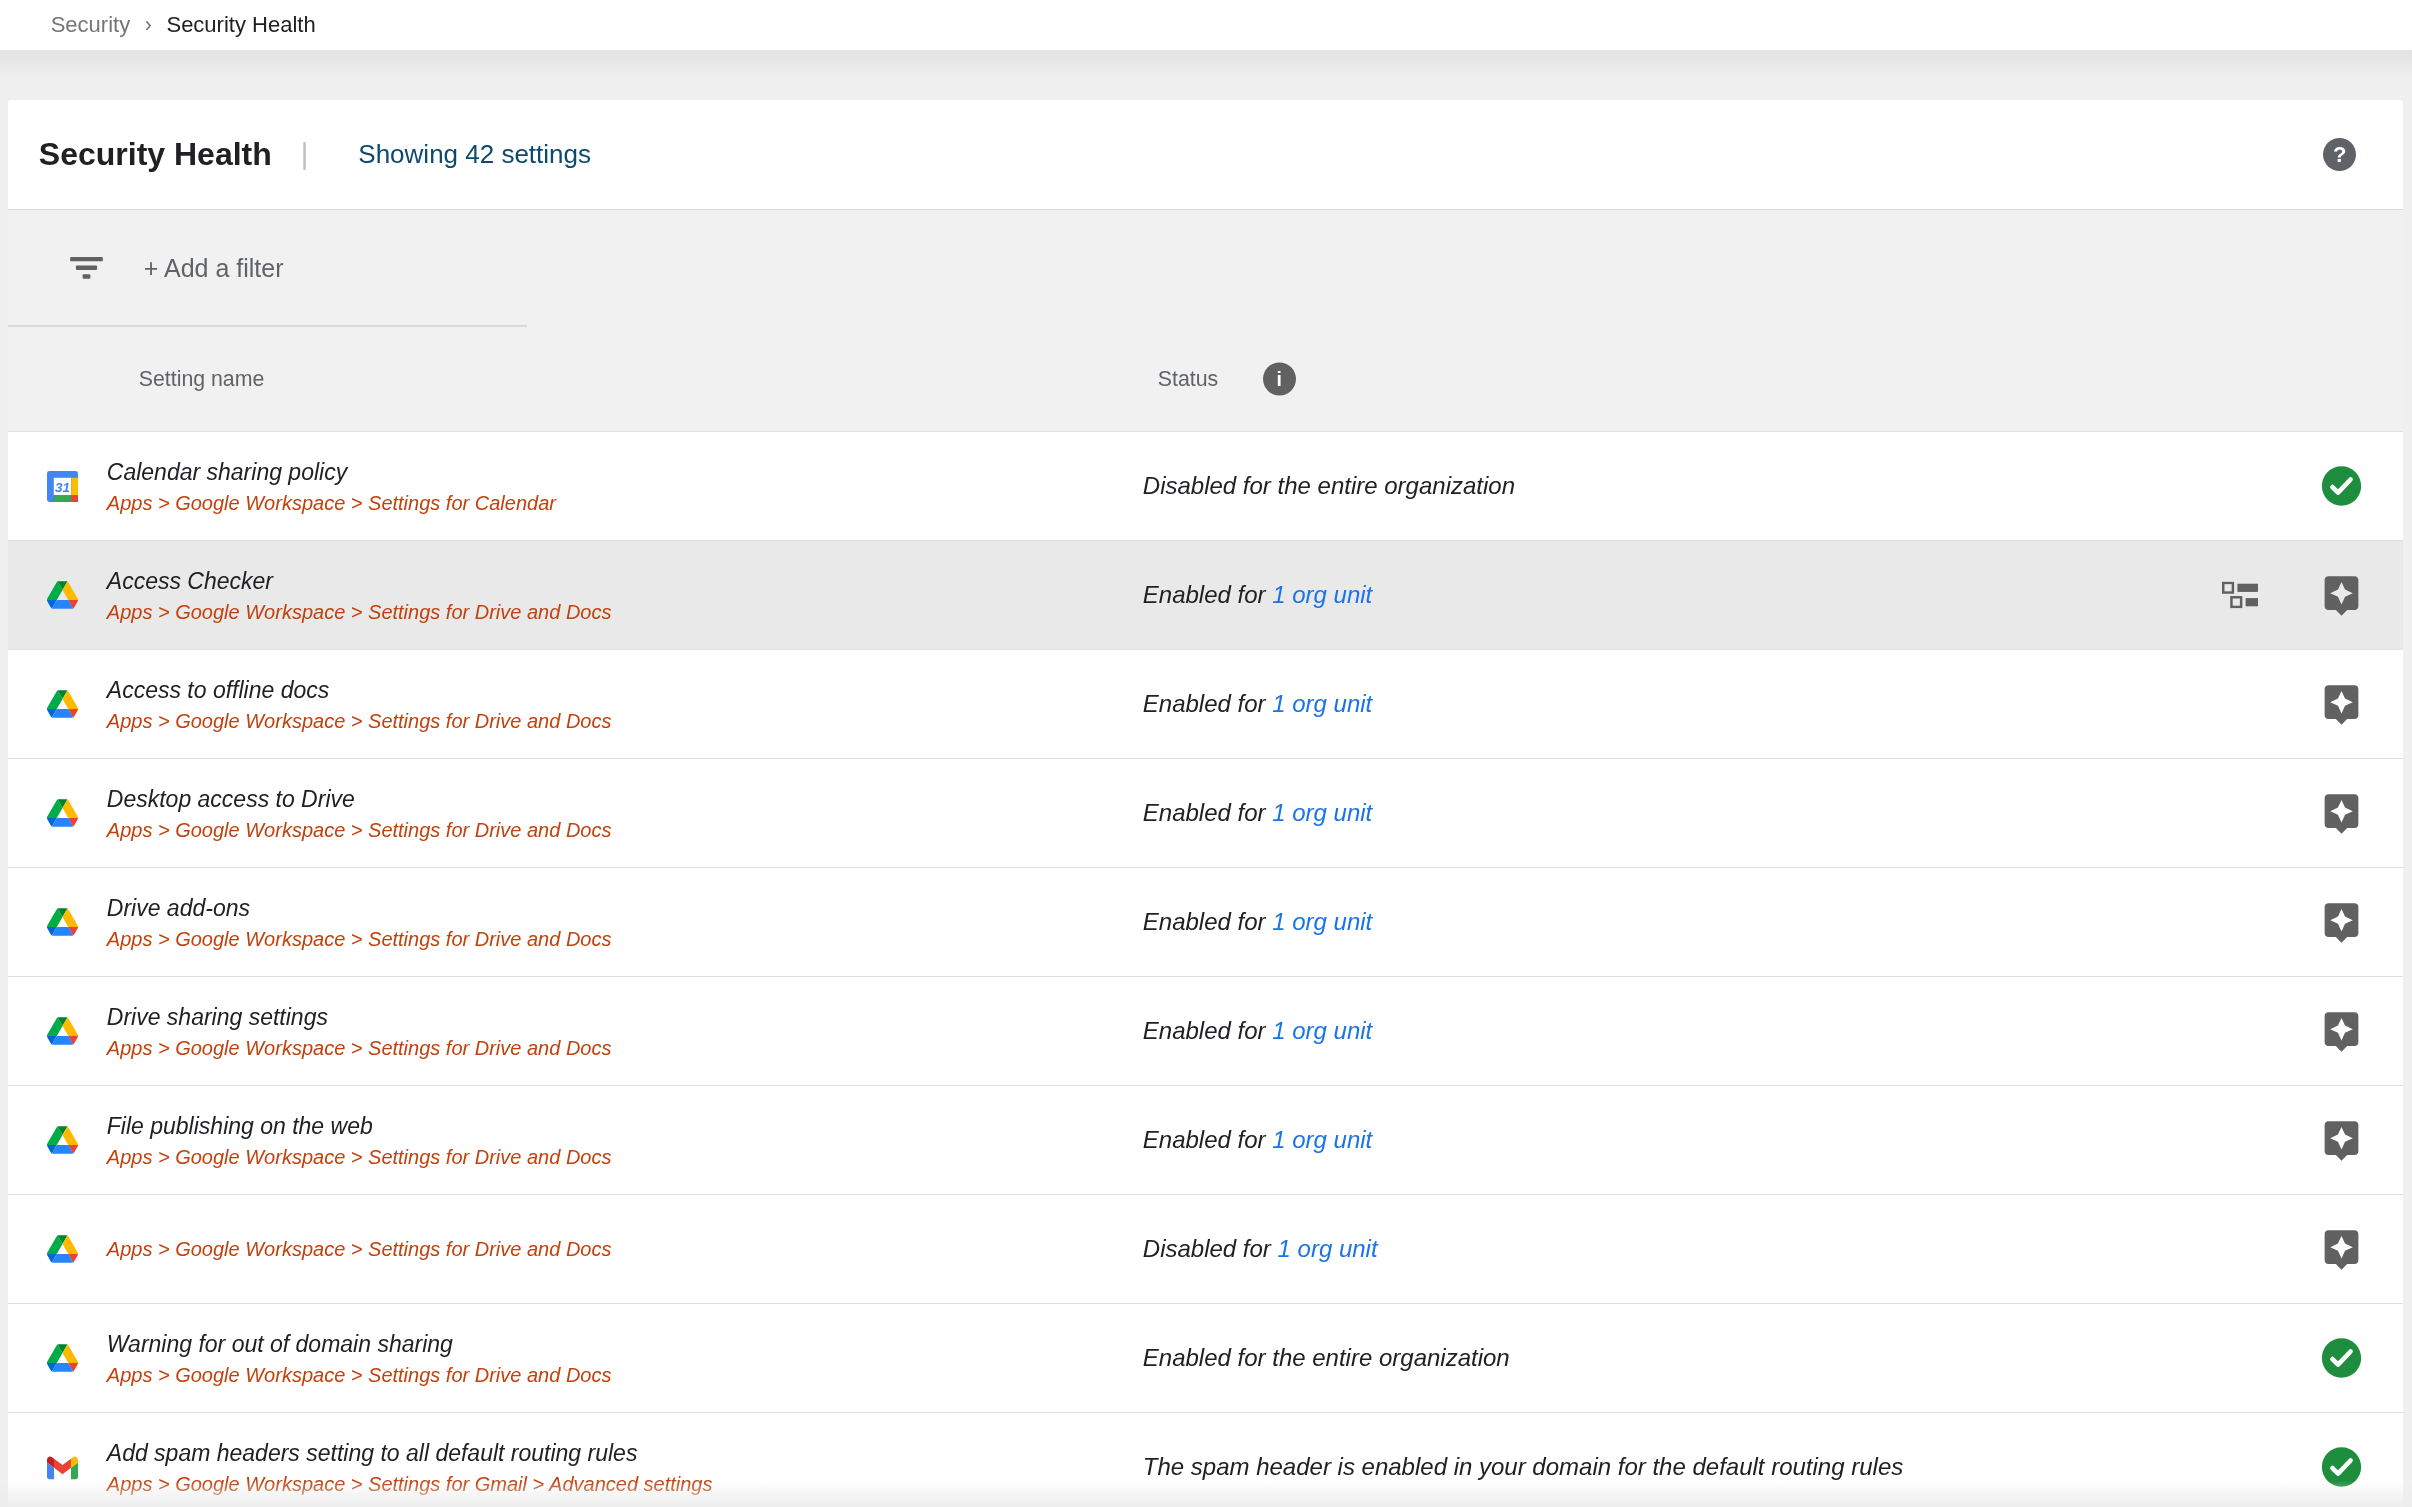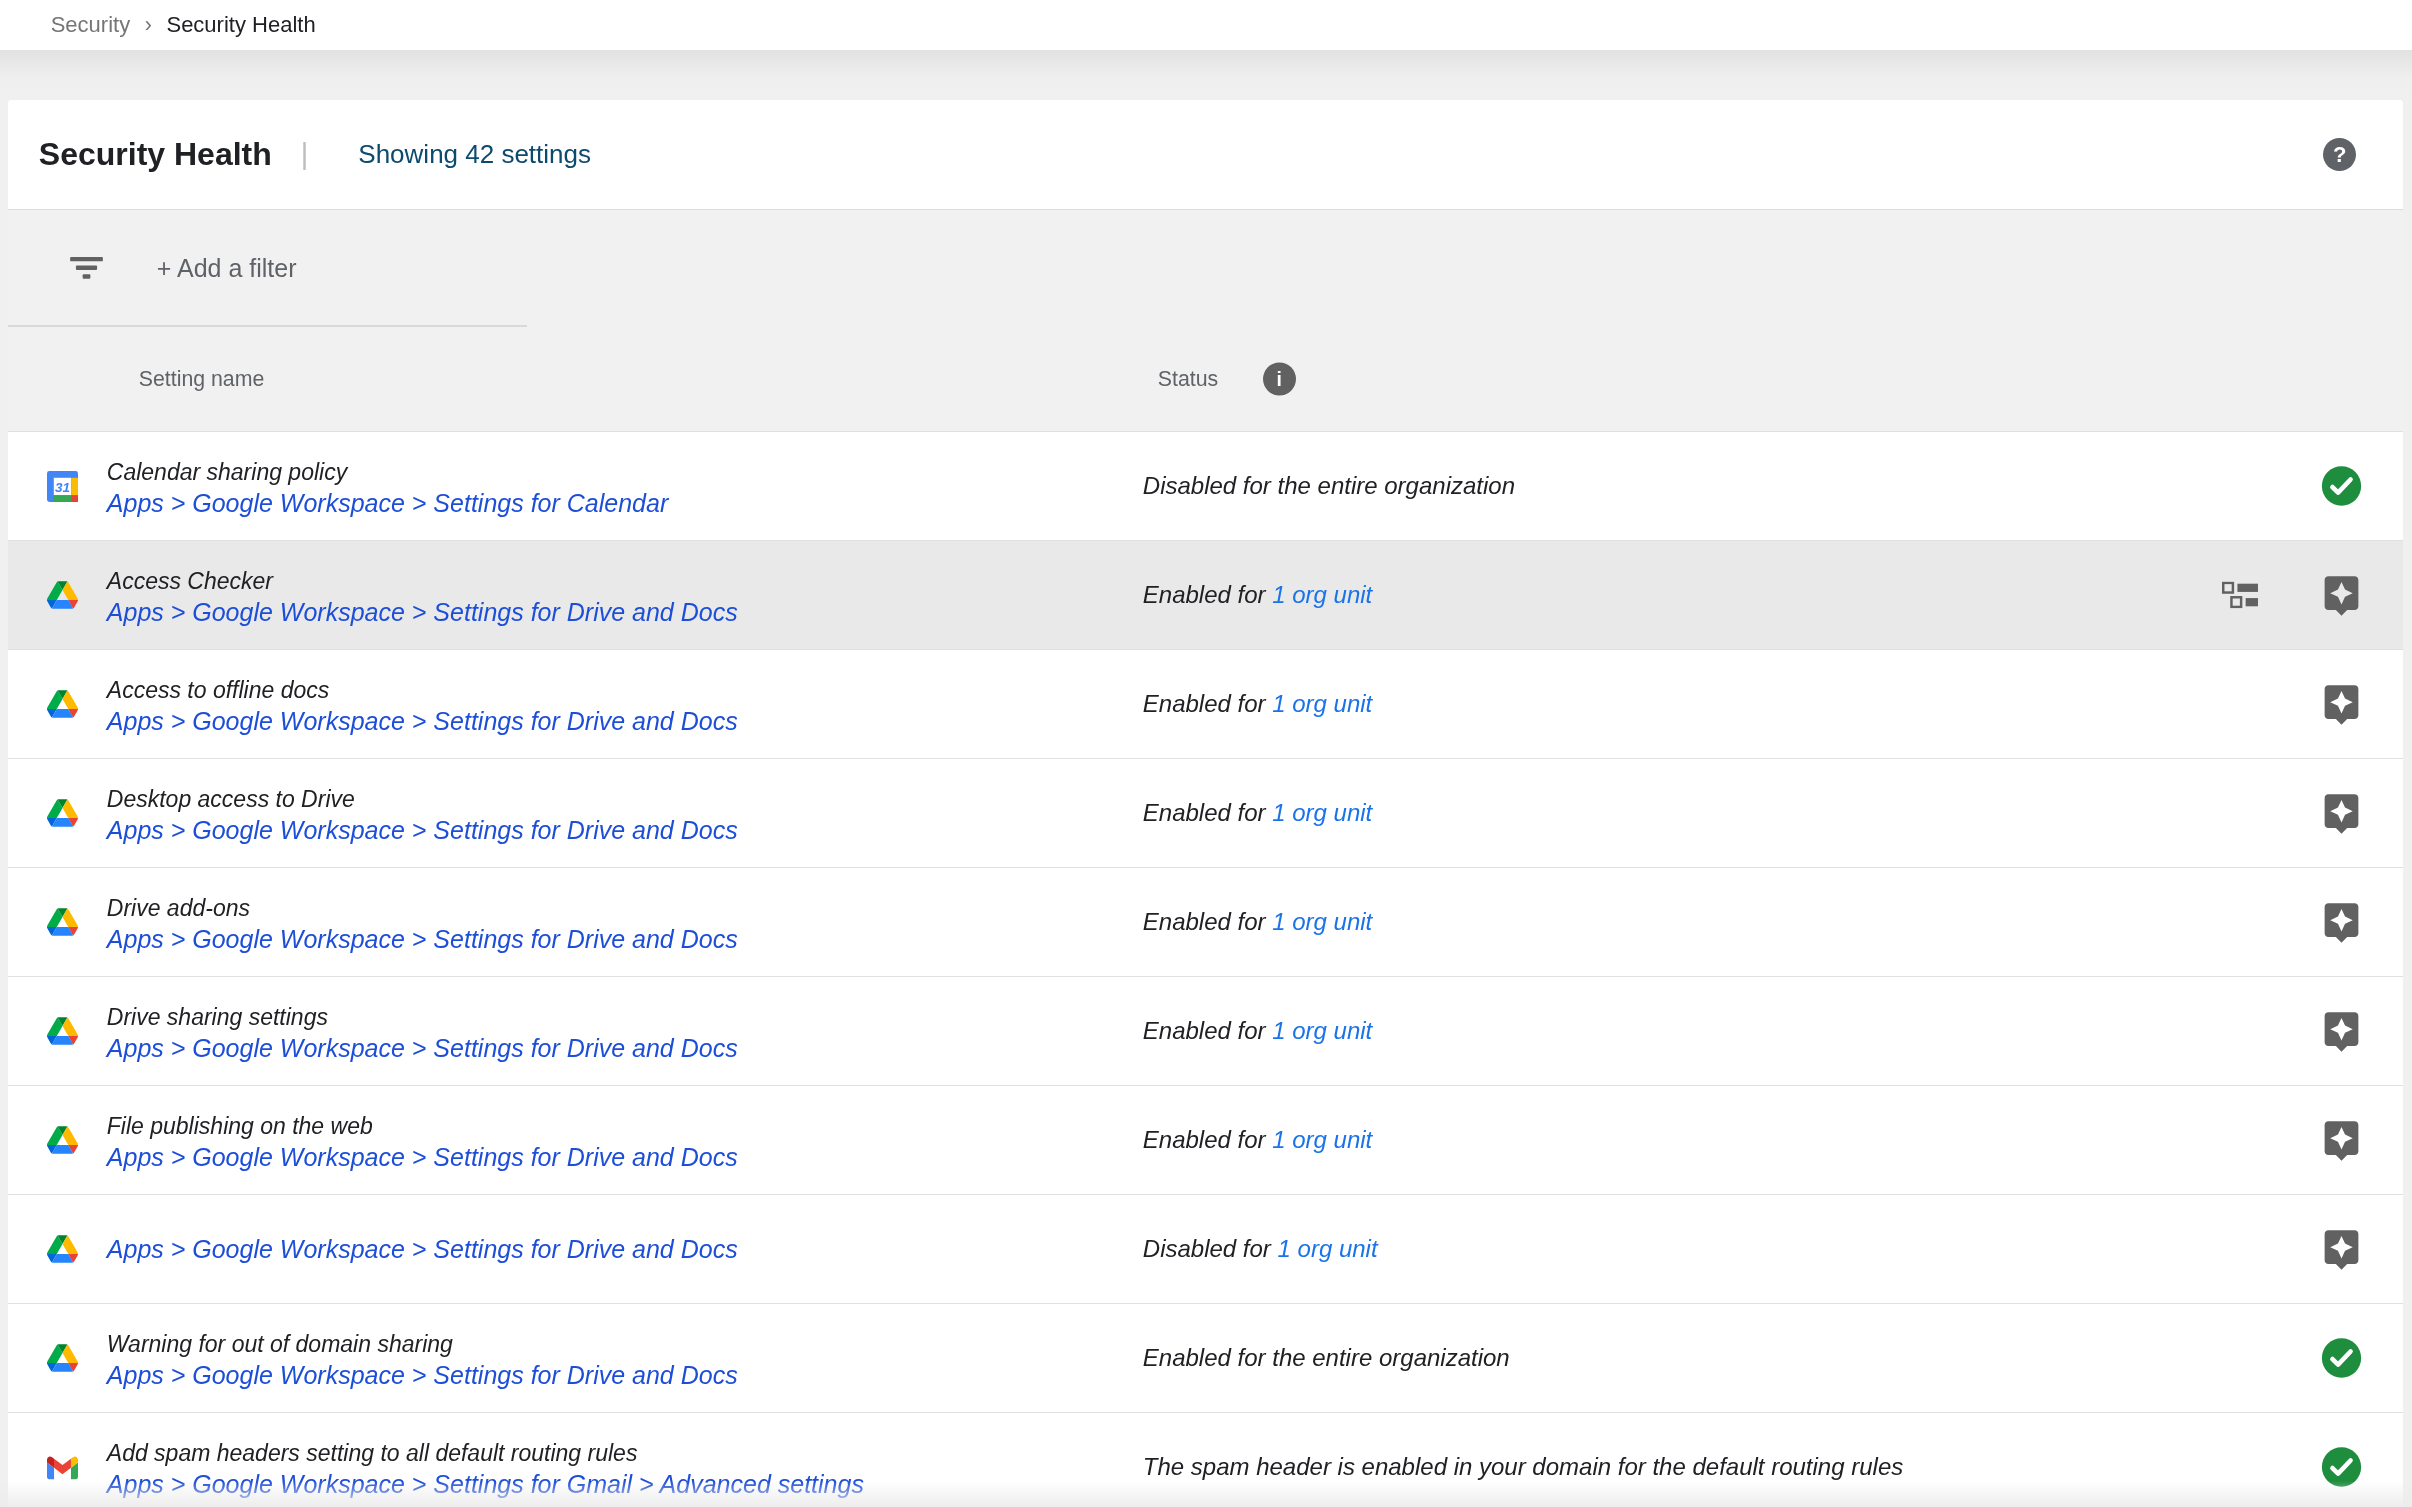--- a/index.html
+++ b/index.html
@@ -53,21 +53,21 @@
     background:#5f6368; color:#fff;
     font-size:22px; font-weight:700;
     display:flex; align-items:center; justify-content:center;
     cursor:pointer; flex:none;
   }
 
   
   .toolbar { height:221px; background:#f1f1f1; position:relative; }
   .filter-row { height:116px; display:flex; align-items:center; }
   .filter-icon { margin-left:61px; display:flex; cursor:pointer; }
-  .filter-label { margin-left:53px; font-size:25px; color:#5f6368; cursor:pointer; }
+  .filter-label { margin-left:40px; font-size:25px; color:#5f6368; cursor:pointer; }
   .filter-divider {
     position:absolute; top:115px; left:0;
     width:519px; height:1.9px; background:#d9d9d9;
   }
   .cols { position:absolute; top:116px; left:0; right:0; bottom:0; }
   .col-label {
     position:absolute; top:50%; transform:translateY(-50%);
     font-size:21.3px; font-weight:500; color:#5f6368;
   }
   .col-name   { left:131px; }
@@ -88,21 +88,21 @@
     border-top:1px solid #e0e0e0;
     background:#fff;
     display:flex; align-items:center;
     padding-left:39px;
     cursor:pointer;
     font-style:italic;
   }
   .row.highlighted { background:#e9e9e9; }
   .app-icon { width:31px; height:31px; margin-right:29px; flex:none; display:flex; align-items:center; }
   .row-title { font-size:23px; color:#202124; line-height:34px; }
-  .row-path  { font-size:25px; color:#1d4ed8; line-height:29px; }
+  .row-path  { font-size:20px; color:#c2410c; line-height:29px; }
   .status {
     position:absolute; left:1135px; top:50%; transform:translateY(-50%);
     font-size:24px; color:#202124; white-space:nowrap;
   }
   .status .status-link { color:#1a73e8; cursor:pointer; }
   .indicator {
     position:absolute; left:2311px; top:50%; transform:translateY(-50%);
     width:45px; display:flex; justify-content:center;
   }
   .org-icon {

